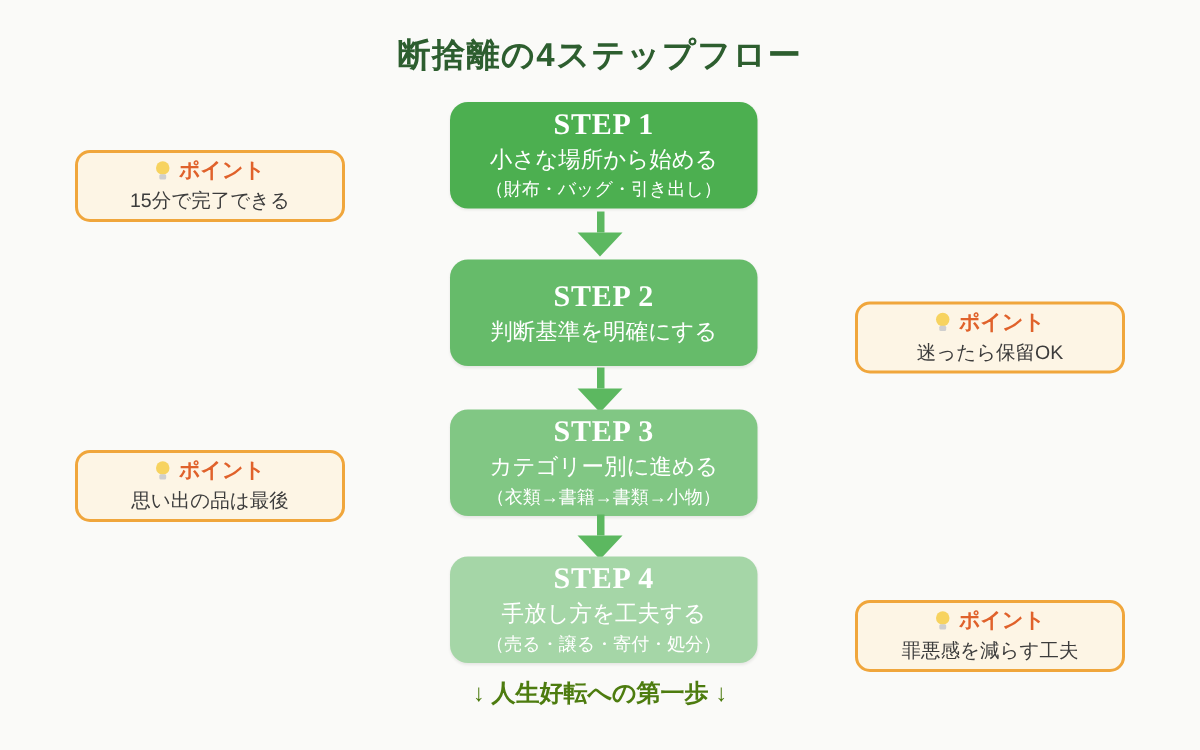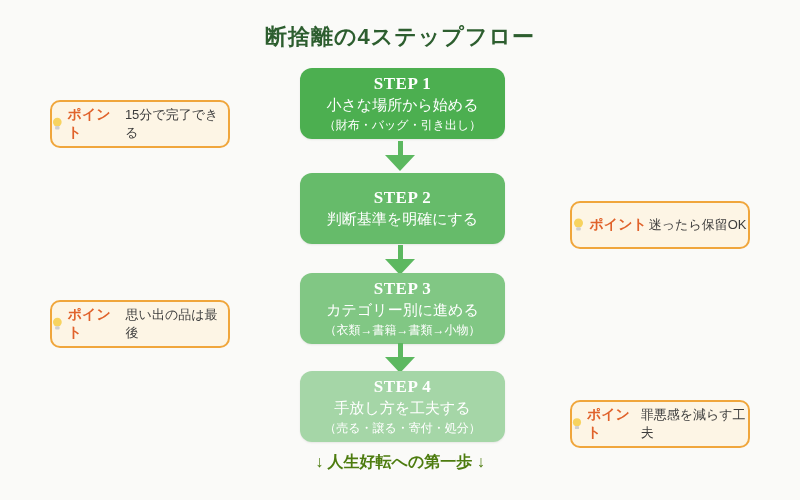--- a/index.html
+++ b/index.html
@@ -25,21 +25,21 @@
     display: flex; flex-direction: column; justify-content: center; align-items: center;
     gap: 2px; color: #ffffff;
     box-shadow: 0 1px 2px rgba(0,0,0,0.08);
   }
   .step-1 { top: 68px; }
   .step-2 { top: 173px; }
   .step-3 { top: 273px; }
   .step-4 { top: 371px; }
   .step-label {
     font-family: "Liberation Serif", "DejaVu Serif", serif;
-    font-size: 17px; font-weight: bold; letter-spacing: 0.5px;
+    font-size: 20px; font-weight: bold; letter-spacing: 0.5px;
   }
   .step-title { font-size: 15px; text-align: center; }
   .step-note { font-size: 12px; }
 
   
   .flow-arrow {
     position: absolute; left: 385px; width: 30px;
     display: flex; flex-direction: column; align-items: center;
   }
   .arrow-1 { top: 141px; }
@@ -51,21 +51,21 @@
     border-left: 15px solid transparent;
     border-right: 15px solid transparent;
     border-top: 16px solid #5cb860;
   }
 
   
   .point-box {
     position: absolute; width: 180px; height: 48px;
     background: #fdf5e5; border: 2px solid #f0a63c; border-radius: 10px;
     box-sizing: border-box;
-    display: flex; justify-content: center; align-items: center;
+    display: flex; flex-direction: column; justify-content: center; align-items: center;
     gap: 2px;
   }
   .point-1 { left: 50px;  top: 100px; }
   .point-2 { left: 570px; top: 201px; }
   .point-3 { left: 50px;  top: 300px; }
   .point-4 { left: 570px; top: 400px; }
   .point-head { display: flex; align-items: center; gap: 5px; }
   .point-label { font-size: 14px; font-weight: bold; color: #e0622b; }
   .point-text { font-size: 13px; color: #3c3c3c; }
   .bulb-icon { width: 11px; height: 14px; display: inline-block; }

